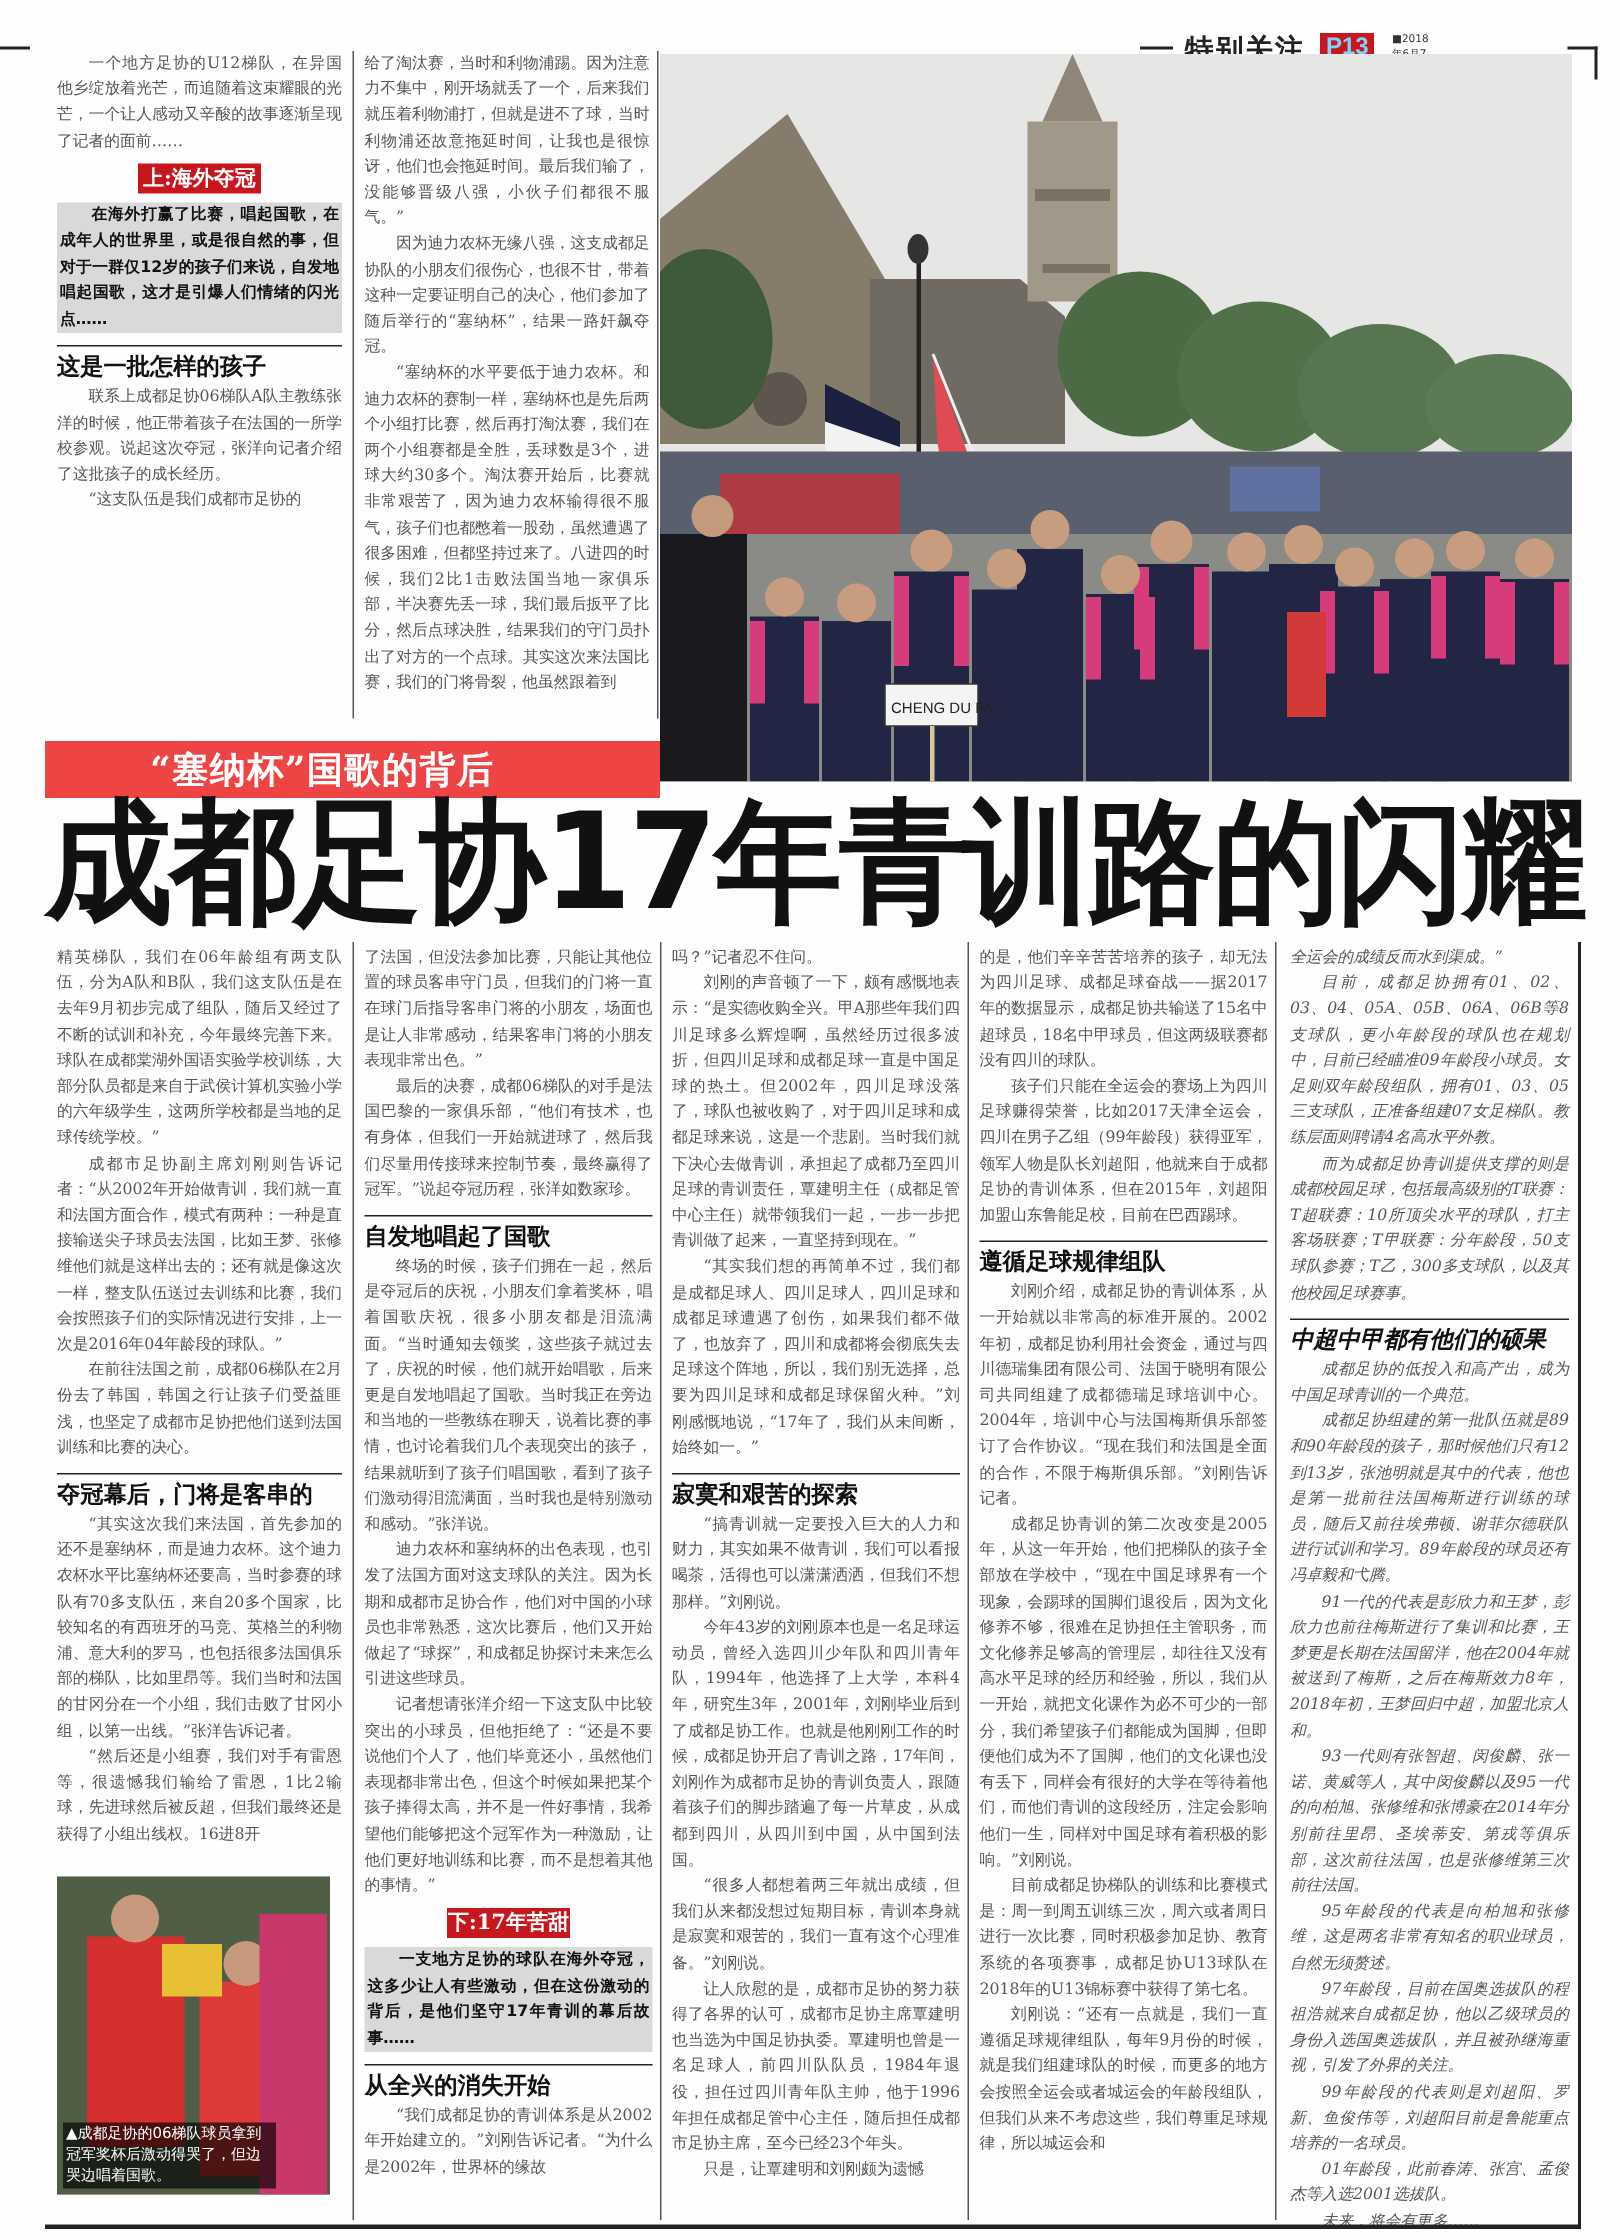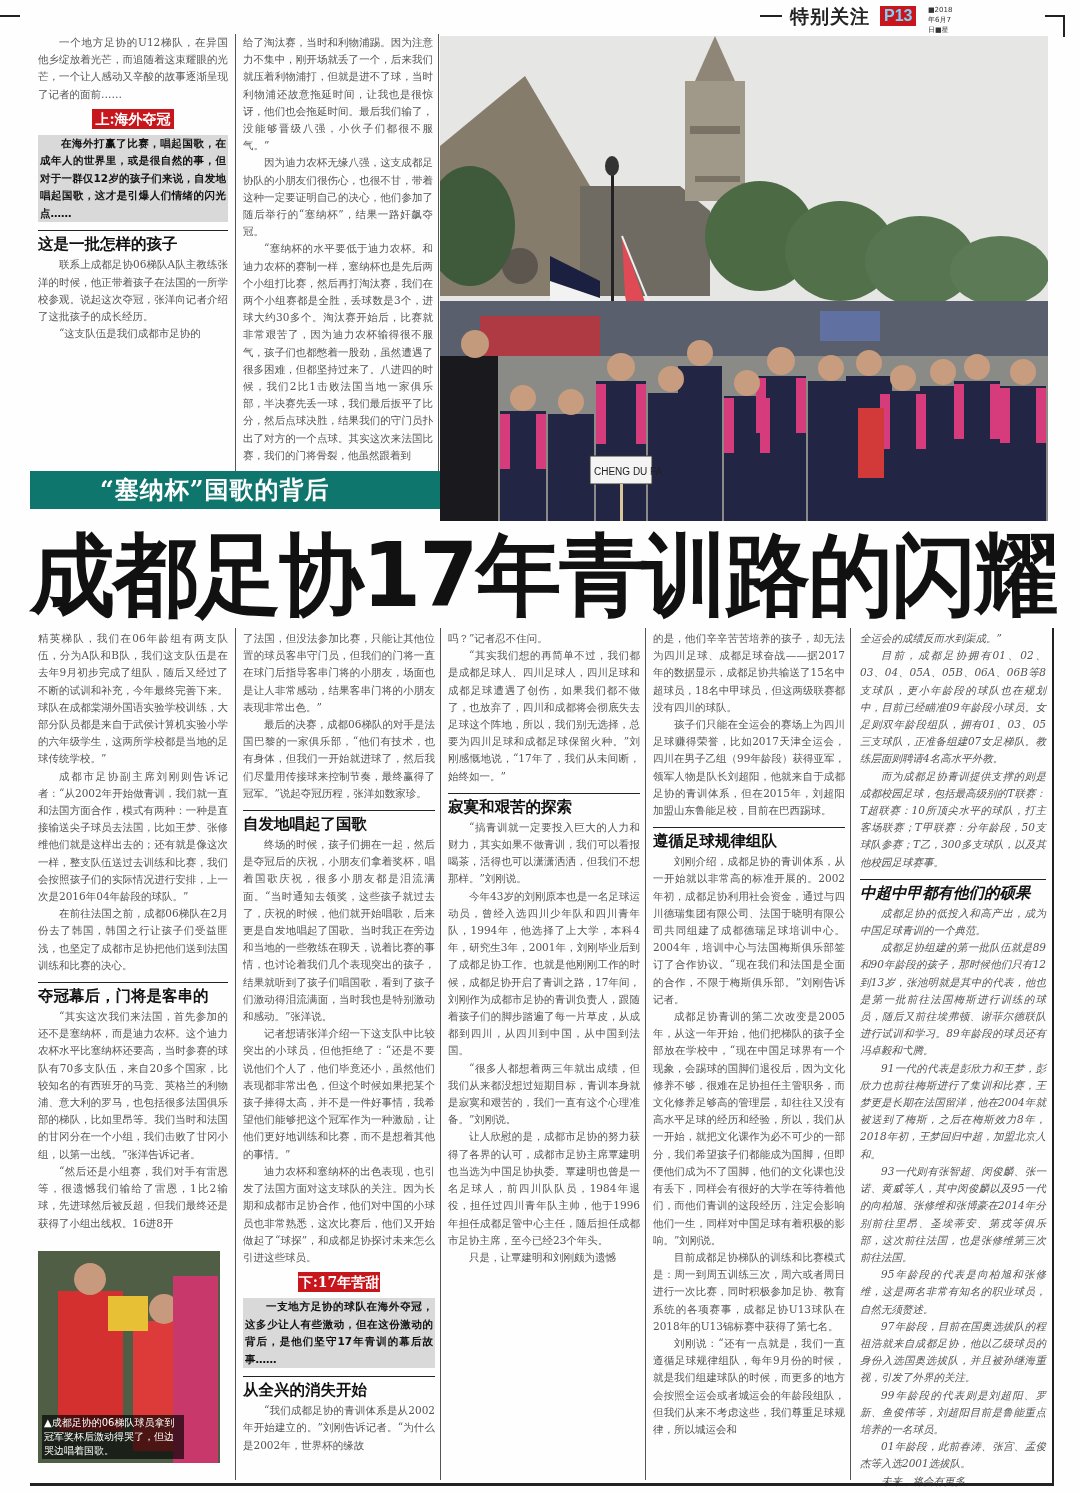--- a/index.html
+++ b/index.html
@@ -1,20 +1,20 @@
 <!DOCTYPE html>
 <html><head>
 <meta charset="utf-8">
 <style>
   * { box-sizing: border-box; margin: 0; padding: 0; }
   html, body { width: 1080px; height: 1493px; background: #fefefe; overflow: hidden; }
   body { font-family: "DejaVu Serif", "Liberation Serif", serif; color: #3a3a3a; position: relative; }
 
   
-  .masthead { position: absolute; top: 0; left: 0; width: 904px; height: 32px; }
+  .masthead { position: absolute; top: 16px; left: 0; width: 904px; height: 32px; }
   .mast-line { position: absolute; top: 15px; height: 2px; background: #222; }
   .mast-line.left { left: 0; width: 20px; }
   .mast-line.right { left: 1045px; width: 20px; }
   .mast-line.rightv { left: 1063px; top: 15px; width: 2px; height: 22px; }
   .section-name { position: absolute; left: 790px; top: 4px; font-family: "DejaVu Sans", sans-serif; font-weight: bold; font-size: 19px; color: #222; letter-spacing: 1px; }
   .page-no { position: absolute; left: 880px; top: 6px; background: #c8161d; color: #7dd3fc; font-family: "Liberation Sans", sans-serif; font-weight: bold; font-size: 16px; padding: 1px 4px; line-height: 18px; }
   .mast-meta { position: absolute; left: 928px; top: 5px; font-family: "DejaVu Sans", sans-serif; font-size: 7px; line-height: 10px; color: #333; }
   .col-rule { position: absolute; width: 1px; background: #555; }
 
   .col { position: absolute; font-size: 10.5px; line-height: 17.2px; color: #555; text-align: justify; }
@@ -24,21 +24,21 @@
 
   .sub-head { font-family: "DejaVu Sans", sans-serif; font-weight: bold; font-size: 15.5px; color: #111; border-top: 1.5px solid #222; padding-top: 3px; margin-top: 8px; margin-bottom: 2px; line-height: 20px; }
   .red-tag { display: block; width: 82px; margin: 6px auto 6px; background: #c8161d; color: #fff; text-align: center; font-weight: bold; font-size: 14px; line-height: 20px; font-family: "DejaVu Serif", serif; }
   .intro-box { background: #d9d9d9; color: #111; font-family: "DejaVu Sans", sans-serif; font-weight: bold; font-size: 10.5px; line-height: 17.5px; padding: 0 2px; }
   .intro-box span { background: #d9d9d9; }
 
   
   .photo { position: absolute; left: 440px; top: 36px; width: 608px; height: 485px; overflow: hidden; background: linear-gradient(180deg, #e8e8e8 0%, #dedede 45%, #9b9d98 62%, #7b7c78 100%); }
 
   
-  .kicker-bar { position: absolute; left: 30px; top: 471px; width: 410px; height: 38px; background: #0f766e; }
+  .kicker-bar { position: absolute; left: 30px; top: 494px; width: 410px; height: 38px; background: #ef4444; }
   .kicker-text { position: absolute; left: 70px; top: 3px; color: #fff; font-family: "DejaVu Serif", serif; font-weight: bold; font-size: 24px; letter-spacing: 1px; }
 
   .headline { position: absolute; left: 30px; top: 526px; width: 1020px; height: 100px; font-family: "DejaVu Sans", sans-serif; font-weight: bold; font-size: 85px; line-height: 100px; color: #111; letter-spacing: -2px; text-align: center; white-space: nowrap; transform: scaleY(1.05); }
 
   .bottom-rule { position: absolute; left: 30px; top: 1483px; width: 1022px; height: 3px; background: #222; }
 
   
   .inset-photo { position: absolute; left: 38px; top: 1251px; width: 182px; height: 212px; background: linear-gradient(180deg, #5b6d4c 0%, #bb3433 35%, #d43a3b 60%, #4b3f52 100%); overflow: hidden; }
   .inset-caption { position: absolute; left: 4px; bottom: 4px; width: 142px; background: rgba(0,0,0,0.65); color: #fff; font-family: "DejaVu Sans", sans-serif; font-size: 10px; line-height: 14px; padding: 1px 2px; }
 </style>
@@ -197,30 +197,31 @@
     <rect x="135" y="25" width="45" height="190" fill="#c9386b"></rect>
   </svg>
   <div class="inset-caption">▲成都足协的06梯队球员拿到冠军奖杯后激动得哭了，但边哭边唱着国歌。</div>
 </div>
 
 <div class="col" style="left:243px;top:630px;width:192px;">
   <p class="noindent">了法国，但没法参加比赛，只能让其他位置的球员客串守门员，但我们的门将一直在球门后指导客串门将的小朋友，场面也是让人非常感动，结果客串门将的小朋友表现非常出色。”</p>
   <p>最后的决赛，成都06梯队的对手是法国巴黎的一家俱乐部，“他们有技术，也有身体，但我们一开始就进球了，然后我们尽量用传接球来控制节奏，最终赢得了冠军。”说起夺冠历程，张洋如数家珍。</p>
   <div class="sub-head">自发地唱起了国歌</div>
   <p>终场的时候，孩子们拥在一起，然后是夺冠后的庆祝，小朋友们拿着奖杯，唱着国歌庆祝，很多小朋友都是泪流满面。“当时通知去领奖，这些孩子就过去了，庆祝的时候，他们就开始唱歌，后来更是自发地唱起了国歌。当时我正在旁边和当地的一些教练在聊天，说着比赛的事情，也讨论着我们几个表现突出的孩子，结果就听到了孩子们唱国歌，看到了孩子们激动得泪流满面，当时我也是特别激动和感动。”张洋说。</p>
+  <p>迪力农杯和塞纳杯的出色表现，也引发了法国方面对这支球队的关注。因为长期和成都市足协合作，他们对中国的小球员也非常熟悉，这次比赛后，他们又开始做起了“球探”，和成都足协探讨未来怎么引进这些球员。</p>
   <p>记者想请张洋介绍一下这支队中比较突出的小球员，但他拒绝了：“还是不要说他们个人了，他们毕竟还小，虽然他们表现都非常出色，但这个时候如果把某个孩子捧得太高，并不是一件好事情，我希望他们能够把这个冠军作为一种激励，让他们更好地训练和比赛，而不是想着其他的事情。”</p>
-  <p>迪力农杯和塞纳杯的出色表现，也引发了法国方面对这支球队的关注。因为长期和成都市足协合作，他们对中国的小球员也非常熟悉，这次比赛后，他们又开始做起了“球探”，和成都足协探讨未来怎么引进这些球员。</p>
   <div class="red-tag">下:17年苦甜</div>
   <p class="intro-box"><span>一支地方足协的球队在海外夺冠，这多少让人有些激动，但在这份激动的背后，是他们坚守17年青训的幕后故事……</span></p>
   <div class="sub-head">从全兴的消失开始</div>
   <p>“我们成都足协的青训体系是从2002年开始建立的。”刘刚告诉记者。“为什么是2002年，世界杯的缘故</p>
 </div>
 
 <div class="col" style="left:448px;top:630px;width:192px;">
   <p class="noindent">吗？”记者忍不住问。</p>
+  <p>刘刚的声音顿了一下，颇有感慨地表示：“是实德收购全兴。甲A那些年我们四川足球多么辉煌啊，虽然经历过很多波折，但四川足球和成都足球一直是中国足球的热土。但2002年，四川足球没落了，球队也被收购了，对于四川足球和成都足球来说，这是一个悲剧。当时我们就下决心去做青训，承担起了成都乃至四川足球的青训责任，覃建明主任（成都足管中心主任）就带领我们一起，一步一步把青训做了起来，一直坚持到现在。”</p>
   <p>“其实我们想的再简单不过，我们都是成都足球人、四川足球人，四川足球和成都足球遭遇了创伤，如果我们都不做了，也放弃了，四川和成都将会彻底失去足球这个阵地，所以，我们别无选择，总要为四川足球和成都足球保留火种。”刘刚感慨地说，“17年了，我们从未间断，始终如一。”</p>
   <div class="sub-head">寂寞和艰苦的探索</div>
   <p>“搞青训就一定要投入巨大的人力和财力，其实如果不做青训，我们可以看报喝茶，活得也可以潇潇洒洒，但我们不想那样。”刘刚说。</p>
   <p>今年43岁的刘刚原本也是一名足球运动员，曾经入选四川少年队和四川青年队，1994年，他选择了上大学，本科4年，研究生3年，2001年，刘刚毕业后到了成都足协工作。也就是他刚刚工作的时候，成都足协开启了青训之路，17年间，刘刚作为成都市足协的青训负责人，跟随着孩子们的脚步踏遍了每一片草皮，从成都到四川，从四川到中国，从中国到法国。</p>
   <p>“很多人都想着两三年就出成绩，但我们从来都没想过短期目标，青训本身就是寂寞和艰苦的，我们一直有这个心理准备。”刘刚说。</p>
   <p>让人欣慰的是，成都市足协的努力获得了各界的认可，成都市足协主席覃建明也当选为中国足协执委。覃建明也曾是一名足球人，前四川队队员，1984年退役，担任过四川青年队主帅，他于1996年担任成都足管中心主任，随后担任成都市足协主席，至今已经23个年头。</p>
   <p>只是，让覃建明和刘刚颇为遗憾</p>
 </div>
 
 <div class="col" style="left:653px;top:630px;width:192px;">

